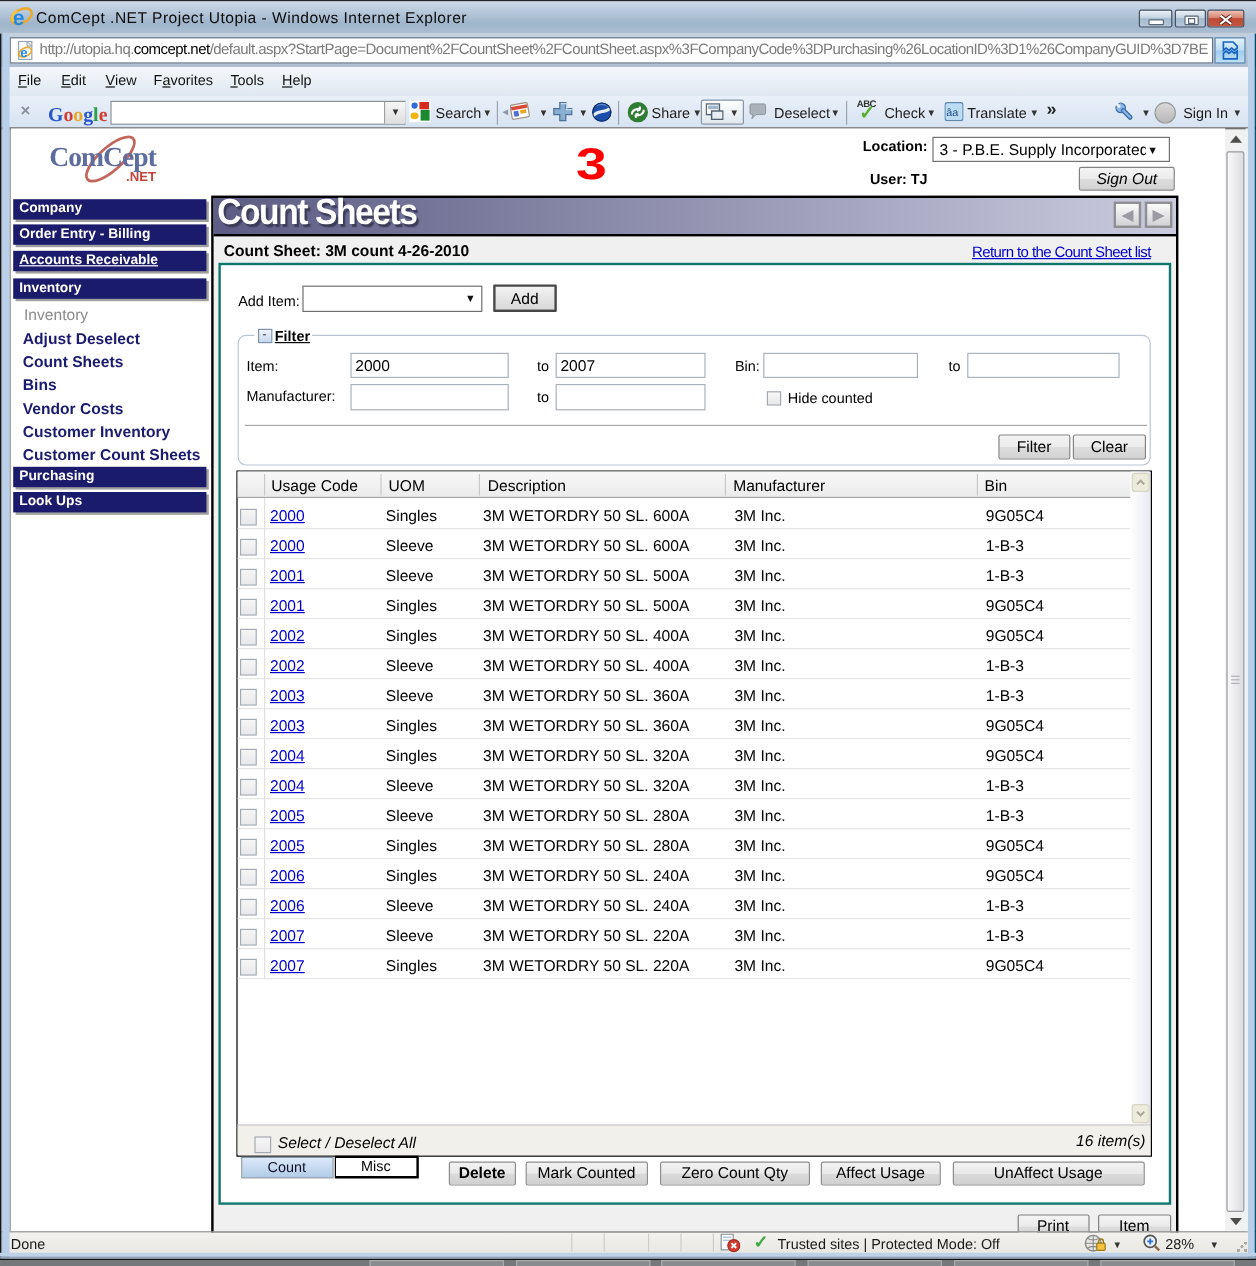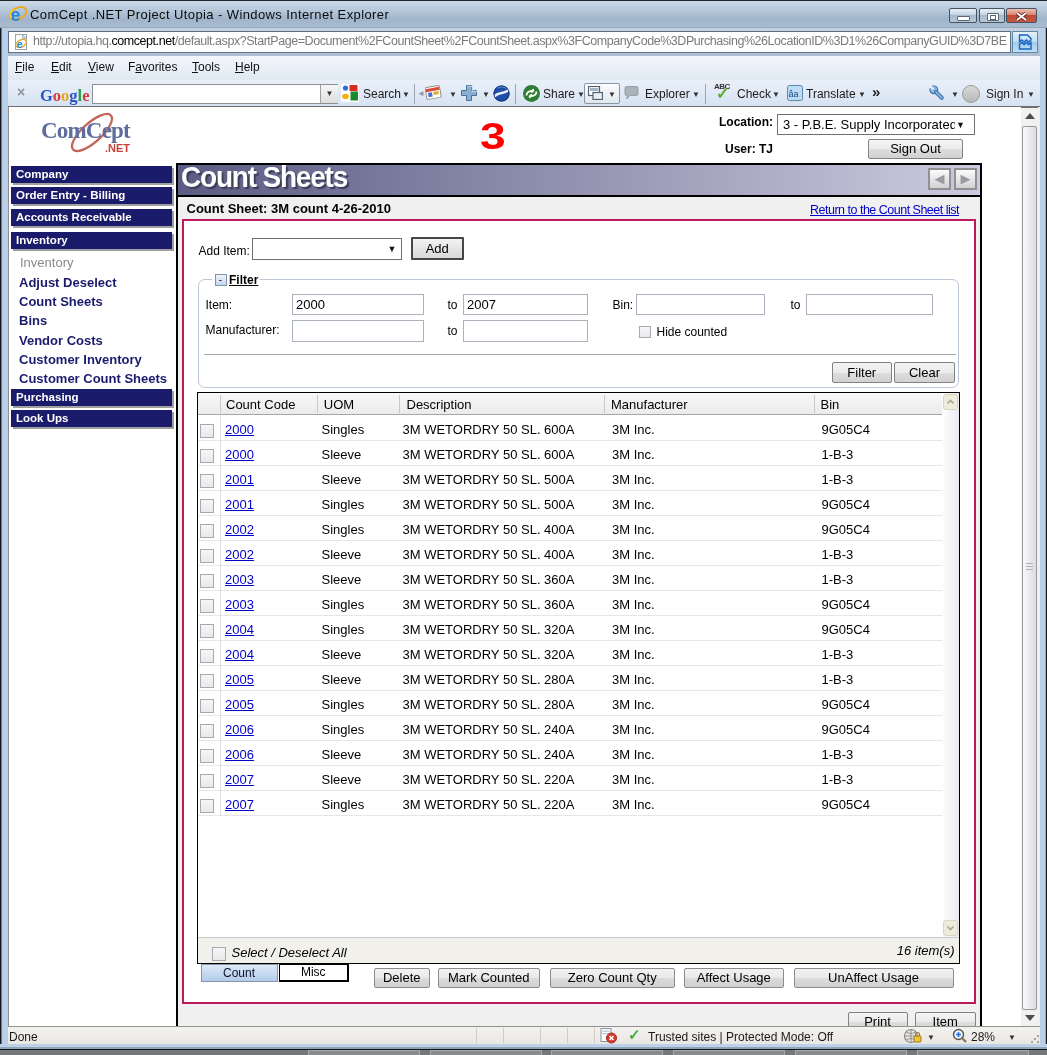--- a/index.html
+++ b/index.html
@@ -44,21 +44,21 @@
 
 #outer{left:175.5px;top:162.5px;width:806.5px;height:866px;background:#f0f0f0;
   border:2px solid #000;box-sizing:border-box;}
 #cshead{left:0px;top:0px;width:802.5px;height:30px;
   background:linear-gradient(90deg,#5c5c84,#cbcbdf);border-bottom:2px solid #000;}
 #cstitle{left:3.5px;top:-5px;font-size:28px;font-weight:bold;color:#fff;
   text-shadow:2px 2px 1px #3c3c58;letter-spacing:-1.2px;transform:scaleY(1.08);transform-origin:0 0;}
 .arrbtn{top:3.5px;width:23px;height:22px;box-sizing:border-box;border:2px solid #8f8f94;
   background:linear-gradient(#fbfbfb,#d2d2d6);color:#9a9aa2;font-size:13px;line-height:18px;text-align:center;}
 
-#panel{left:4px;top:54px;width:794.5px;height:785px;background:#fff;border:2px solid #be185d;box-sizing:border-box;}
+#panel{left:4px;top:54px;width:794.5px;height:785px;background:#fff;border:2px solid #0f766e;box-sizing:border-box;}
 .tin{background:#fff;border:1px solid #a9b2bd;box-sizing:border-box;height:21.5px;font-size:13px;
   padding:0 3px;line-height:20px;}
 .sel{background:#fff;border:1px solid #707070;box-sizing:border-box;}
 .btn{box-sizing:border-box;border:1px solid #828282;border-radius:2px;
   background:linear-gradient(#f4f4f4 0%,#ebebeb 50%,#dddddd 51%,#d2d2d2 100%);
   font-size:13px;color:#000;text-align:center;}
 #fieldset{left:14px;top:58.5px;width:761px;height:109px;border:1px solid #bac6d3;border-radius:7px;box-sizing:border-box;}
 
 #grid{left:13px;top:171px;width:763.5px;height:572.5px;border:1px solid #000;border-right-width:2px;border-bottom-width:2px;box-sizing:border-box;background:#fff;}
 #ghead{left:0;top:0;width:760.5px;height:22px;background:linear-gradient(#f8f8f8,#ebebeb);
@@ -176,21 +176,21 @@
 <div class="a" style="left:584px;top:83px;width:36px;height:21px;border:1px solid #8897a8;background:linear-gradient(#fdfdfd,#e0e7ee);box-sizing:border-box;border-radius:2px;"></div>
 <svg class="a" style="left:588px;top:86px;" width="15" height="14" viewBox="0 0 15 14">
   <rect x="0.5" y="0.5" width="11" height="9" fill="#fff" stroke="#50606f" stroke-width="1.2"></rect>
   <rect x="2" y="2" width="8.5" height="3" fill="#9fb6cc"></rect>
   <rect x="5" y="6.5" width="9.5" height="7" fill="#e8eef4" stroke="#50606f" stroke-width="1.2"></rect>
 </svg>
 <div class="a dda" style="left:608px;top:90px;">▼</div>
 <svg class="a" style="left:624px;top:86px;" width="15" height="14" viewBox="0 0 15 14">
   <path d="M1 2 Q1 0.5 2.5 0.5 L12.5 0.5 Q14 0.5 14 2 L14 8 Q14 9.5 12.5 9.5 L6 9.5 L2.5 13 L3.5 9.5 L2.5 9.5 Q1 9.5 1 8 Z" fill="#aab2ba" stroke="#8a939c" stroke-width="0.8"></path>
 </svg>
-<div class="a gtxt" style="left:645px;">Explorer</div>
+<div class="a gtxt" style="left:645px;">Deselect</div>
 <div class="a dda" style="left:692px;top:90px;">▼</div>
 <div class="a gsep" style="left:705px;"></div>
 <div class="a" style="left:714px;top:82px;font-size:8px;font-weight:bold;color:#333;letter-spacing:-0.5px;">ABC</div>
 <div class="a" style="left:716px;top:84px;font-size:16px;font-weight:bold;color:#55b030;">✓</div>
 <div class="a gtxt" style="left:737px;">Check</div>
 <div class="a dda" style="left:772px;top:90px;">▼</div>
 <svg class="a" style="left:787px;top:85px;" width="16" height="16" viewBox="0 0 16 16">
   <rect x="0.5" y="0.5" width="15" height="15" rx="2" fill="#bcdcf5" stroke="#5e88aa"></rect>
   <text x="1.5" y="11.5" font-size="9" fill="#1a4a7a" font-family="Liberation Sans">âa</text>
 </svg>
@@ -216,25 +216,25 @@
 </svg>
 <div class="a" style="left:41px;top:117.5px;font-family:'Liberation Serif',serif;font-size:23px;font-weight:bold;color:#5f6c9e;letter-spacing:-0.8px;">ComCept</div>
 <div class="a" style="left:105px;top:142px;font-size:11px;font-weight:bold;color:#c4443a;">.NET</div>
 <div class="a" style="left:480px;top:116px;font-size:37px;font-weight:bold;color:#fe0000;transform:scaleX(1.25);transform-origin:0 0;">3</div>
 
 <div class="a" style="left:620px;top:115px;width:153px;text-align:right;font-size:12px;font-weight:bold;color:#000;">Location:</div>
 <div class="a sel" style="left:777px;top:113.5px;width:198px;height:21px;"></div>
 <div class="a" style="left:783px;top:117px;width:172px;overflow:hidden;font-size:13px;white-space:nowrap;">3 - P.B.E. Supply Incorporated</div>
 <div class="a" style="left:956px;top:120px;font-size:9px;color:#111;">▼</div>
 <div class="a" style="left:620px;top:142px;width:153px;text-align:right;font-size:12px;font-weight:bold;color:#000;">User: TJ</div>
-<div class="a btn" style="left:868px;top:139px;width:95px;height:20px;line-height:18px;">Sign Out</div>
+<div class="a btn" style="left:899px;top:139px;width:80px;height:20px;line-height:18px;font-style:italic;">Sign Out</div>
 
 <div class="a navbar" style="top:166px;">Company</div>
 <div class="a navbar" style="top:186.5px;">Order Entry - Billing</div>
-<div class="a navbar" style="top:209px;">Accounts Receivable</div>
+<div class="a navbar" style="top:209px;text-decoration:underline;">Accounts Receivable</div>
 <div class="a navbar" style="top:232px;">Inventory</div>
 <div class="a" style="left:20px;top:254.5px;font-size:13px;color:#8a8a8a;">Inventory</div>
 <div class="a subitem" style="top:274.5px;">Adjust Deselect</div>
 <div class="a subitem" style="top:293.5px;">Count Sheets</div>
 <div class="a subitem" style="top:313px;">Bins</div>
 <div class="a subitem" style="top:332.5px;">Vendor Costs</div>
 <div class="a subitem" style="top:351.5px;">Customer Inventory</div>
 <div class="a subitem" style="top:371px;">Customer Count Sheets</div>
 <div class="a navbar" style="top:388.5px;">Purchasing</div>
 <div class="a navbar" style="top:409.5px;">Look Ups</div>
@@ -276,21 +276,21 @@
     <div class="a btn" style="left:648.5px;top:141px;width:59.5px;height:21px;line-height:19px;">Filter</div>
     <div class="a btn" style="left:710.5px;top:141px;width:61px;height:21px;line-height:19px;">Clear</div>
 
     <div class="a" id="grid">
       <div class="a" id="ghead"></div>
       <div class="a gvsep" style="left:22px;"></div>
       <div class="a gvsep" style="left:119.5px;"></div>
       <div class="a gvsep" style="left:201.5px;"></div>
       <div class="a gvsep" style="left:406.5px;"></div>
       <div class="a gvsep" style="left:616.5px;"></div>
-      <div class="a ghl" style="left:28.5px;">Count Code</div>
+      <div class="a ghl" style="left:28.5px;">Usage Code</div>
       <div class="a ghl" style="left:126.3px;">UOM</div>
       <div class="a ghl" style="left:209px;">Description</div>
       <div class="a ghl" style="left:413.5px;">Manufacturer</div>
       <div class="a ghl" style="left:623px;">Bin</div>
       <div class="a" id="gridrows">
 <div class="a grow" style="top:23px;">
             <div class="a cb" style="left:2.5px;top:8px;"></div>
             <div class="a glink" style="left:27.5px;top:6px;">2000</div>
             <div class="a gtd" style="left:124px;top:6px;">Singles</div>
             <div class="a gtd" style="left:205px;top:6px;">3M WETORDRY 50 SL. 600A</div>
@@ -429,21 +429,21 @@
           </svg></div>
       <div class="a" id="gfoot"></div>
       <div class="a cb" style="left:14px;top:554px;"></div>
       <div class="a f13" style="left:34px;top:552px;">Select / Deselect All</div>
       <div class="a f13" style="left:555.5px;top:550.5px;width:201.5px;text-align:right;">16 item(s)</div>
     </div>
 
     <div class="a" id="tabcount">Count</div>
     <div class="a" id="tabmisc">Misc</div>
 
-    <div class="a abtn" style="left:190px;width:56.5px;">Delete</div>
+    <div class="a abtn" style="left:190px;width:56.5px;font-weight:bold;">Delete</div>
     <div class="a abtn" style="left:254px;width:102.5px;">Mark Counted</div>
     <div class="a abtn" style="left:366px;width:125.5px;">Zero Count Qty</div>
     <div class="a abtn" style="left:500.5px;width:99.5px;">Affect Usage</div>
     <div class="a abtn" style="left:610px;width:160px;">UnAffect Usage</div>
   </div>
 
   <div class="a btn" style="left:670px;top:847px;width:60px;height:20px;line-height:18px;text-decoration:underline;">Print</div>
   <div class="a btn" style="left:737.5px;top:847px;width:60.5px;height:20px;line-height:18px;">Item</div>
 </div>
 

